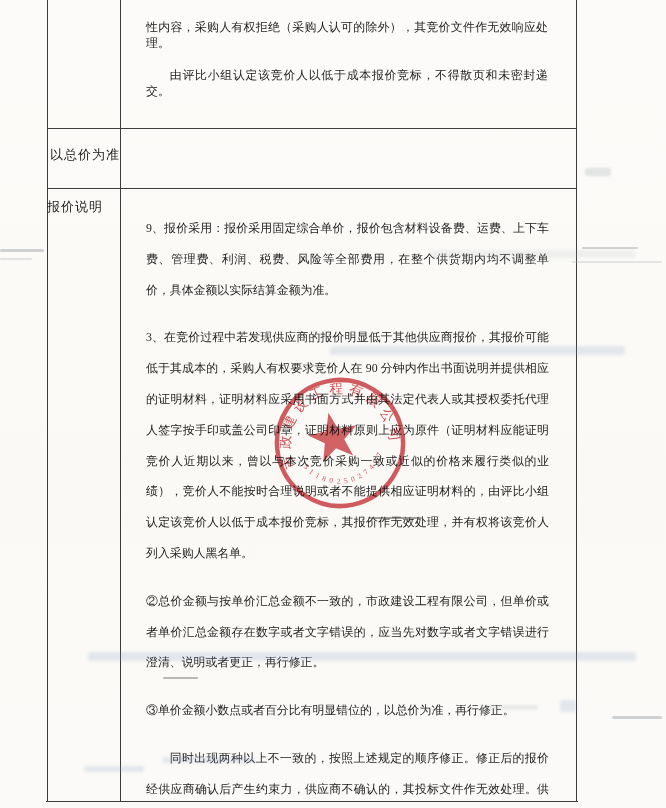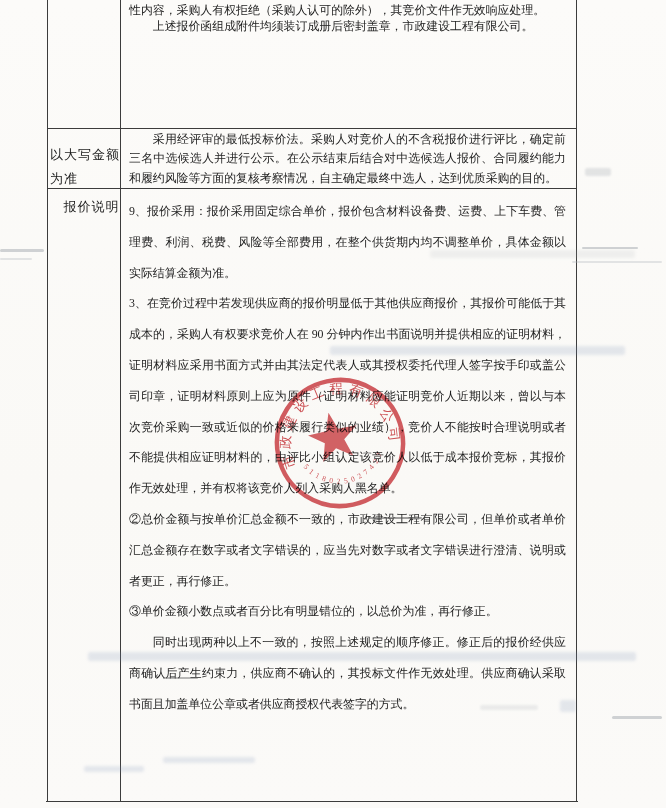--- a/index.html
+++ b/index.html
@@ -7,25 +7,25 @@
     position:relative;
     width:666px;height:808px;
     background:linear-gradient(180deg,#fcfbf9 0%,#faf9f6 60%,#fbfaf8 100%);
     overflow:hidden;
     font-family:"Liberation Serif","DejaVu Serif",serif;
     color:#1d1d1d;
   }
   .vline{position:absolute;top:0;width:1px;height:801px;background:#3c3c3c;}
   .hline{position:absolute;height:1px;background:#3c3c3c;}
   .cell{position:absolute;}
-  .content p{margin:0;padding:0;text-align:justify;}
+  .content p{margin:17px;padding:0;text-align:justify;}
   .row1{left:129px;top:3px;width:436px;font-size:11.9px;line-height:15.6px;}
   .row2-label{left:47px;top:143px;width:73px;font-size:13px;line-height:23.5px;letter-spacing:1px;padding-left:3px;}
   .row2{left:129px;top:130px;width:437px;font-size:11.9px;line-height:19.4px;}
-  .row3-label{left:47px;top:198px;width:73px;font-size:13px;text-align:center;letter-spacing:1px;margin-left:8px;}
+  .row3-label{left:47px;top:198px;width:73px;font-size:13px;letter-spacing:1px;}
   .row3{left:129px;top:196px;width:437px;font-size:11.9px;line-height:30.8px;}
   .ind1{text-indent:1.1em;}
   .ind2{text-indent:2em;}
   .seal{
     position:absolute;left:270px;top:373px;width:140px;height:140px;
     mix-blend-mode:multiply;opacity:.88;pointer-events:none;
   }
   .seal text{font-family:"Liberation Serif","DejaVu Serif",serif;}
   .ghost{position:absolute;pointer-events:none;border-radius:2px;}
   .g-gray{background:#9aa0a6;opacity:.45;}
@@ -40,27 +40,24 @@
 
   <div class="vline" style="left:47px;"></div>
   <div class="vline" style="left:120px;"></div>
   <div class="vline" style="left:576px;"></div>
   <div class="hline" style="left:47px;top:128px;width:530px;"></div>
   <div class="hline" style="left:47px;top:188px;width:530px;"></div>
   <div class="hline" style="left:46px;top:801px;width:532px;"></div>
 
   <div class="cell content row1">
     <p>性内容，采购人有权拒绝（采购人认可的除外），其竞价文件作无效响应处理。</p>
-    <p class="ind2">上述报价函组成附件均须装订成册后密封盖章，市政建设工程有限公司。</p>
+    <p class="ind2">由评比小组认定该竞价人以低于成本报价竞标，不得散页和未密封递交。</p>
   </div>
 
-  <div class="cell row2-label">以大写金额为准</div>
-  <div class="cell content row2">
-    <p class="ind2">采用经评审的最低投标价法。采购人对竞价人的不含税报价进行评比，确定前三名中选候选人并进行公示。在公示结束后结合对中选候选人报价、合同履约能力和履约风险等方面的复核考察情况，自主确定最终中选人，达到优质采购的目的。</p>
-  </div>
+  <div class="cell row2-label">以总价为准</div>
 
   <div class="cell row3-label">报价说明</div>
   <div class="cell content row3">
     <p>9、报价采用：报价采用固定综合单价，报价包含材料设备费、运费、上下车费、管理费、利润、税费、风险等全部费用，在整个供货期内均不调整单价，具体金额以实际结算金额为准。</p>
     <p>3、在竞价过程中若发现供应商的报价明显低于其他供应商报价，其报价可能低于其成本的，采购人有权要求竞价人在 90 分钟内作出书面说明并提供相应的证明材料，证明材料应采用书面方式并由其法定代表人或其授权委托代理人签字按手印或盖公司印章，证明材料原则上应为原件（证明材料应能证明竞价人近期以来，曾以与本次竞价采购一致或近似的价格来履行类似的业绩），竞价人不能按时合理说明或者不能提供相应证明材料的，由评比小组认定该竞价人以低于成本报价竞标，其报价作无效处理，并有权将该竞价人列入采购人黑名单。</p>
     <p>②总价金额与按单价汇总金额不一致的，市政建设工程有限公司，但单价或者单价汇总金额存在数字或者文字错误的，应当先对数字或者文字错误进行澄清、说明或者更正，再行修正。</p>
     <p>③单价金额小数点或者百分比有明显错位的，以总价为准，再行修正。</p>
     <p class="ind2">同时出现两种以上不一致的，按照上述规定的顺序修正。修正后的报价经供应商确认后产生约束力，供应商不确认的，其投标文件作无效处理。供应商确认采取书面且加盖单位公章或者供应商授权代表签字的方式。</p>
   </div>
 

